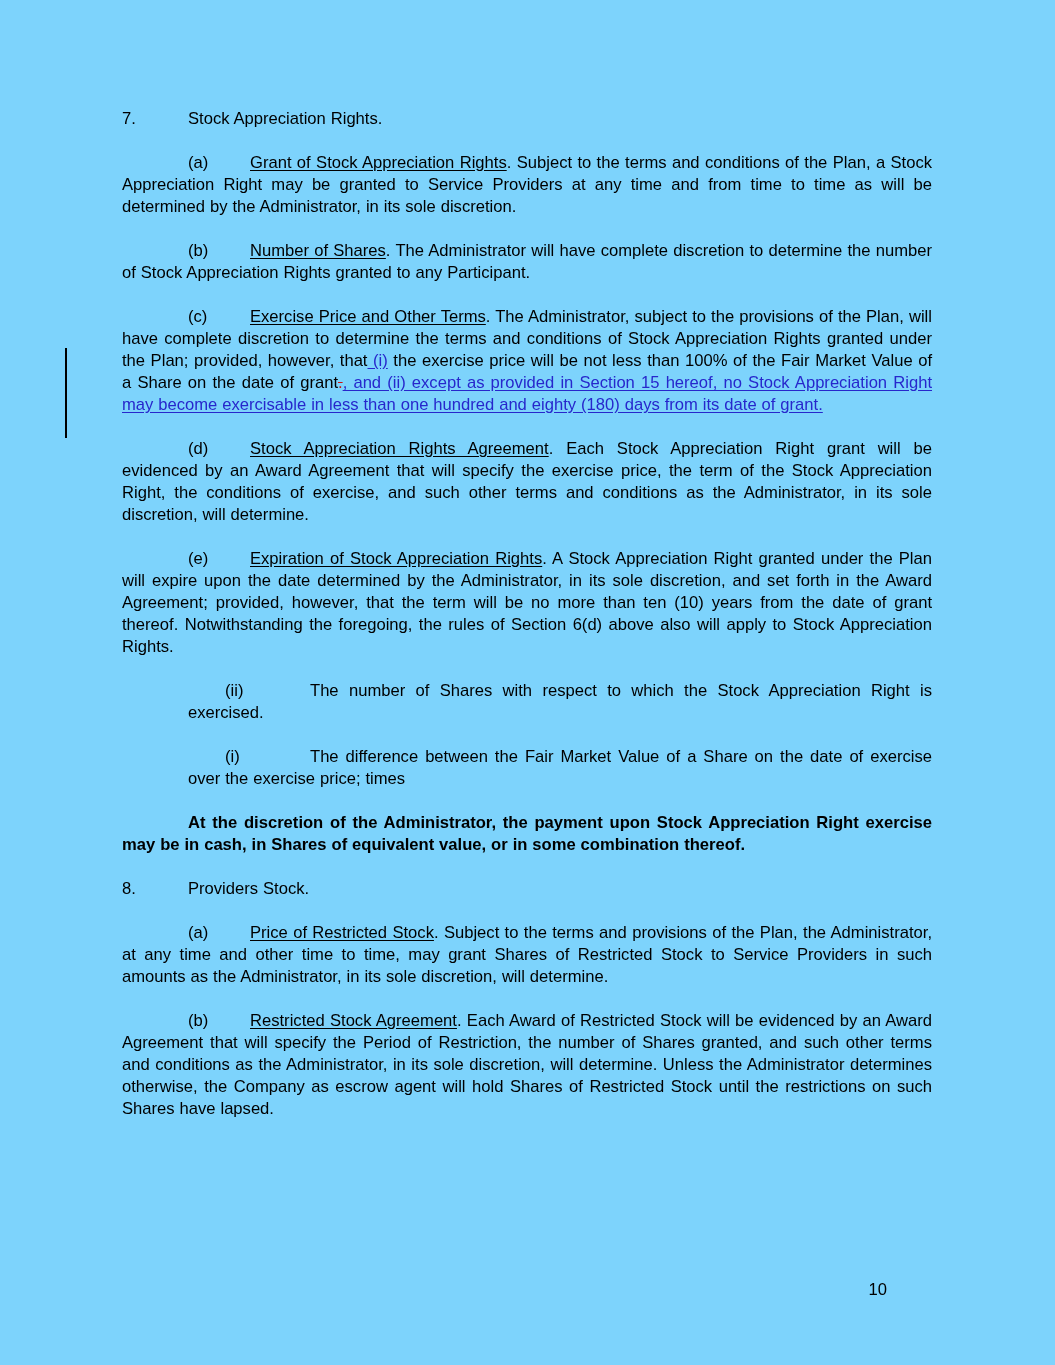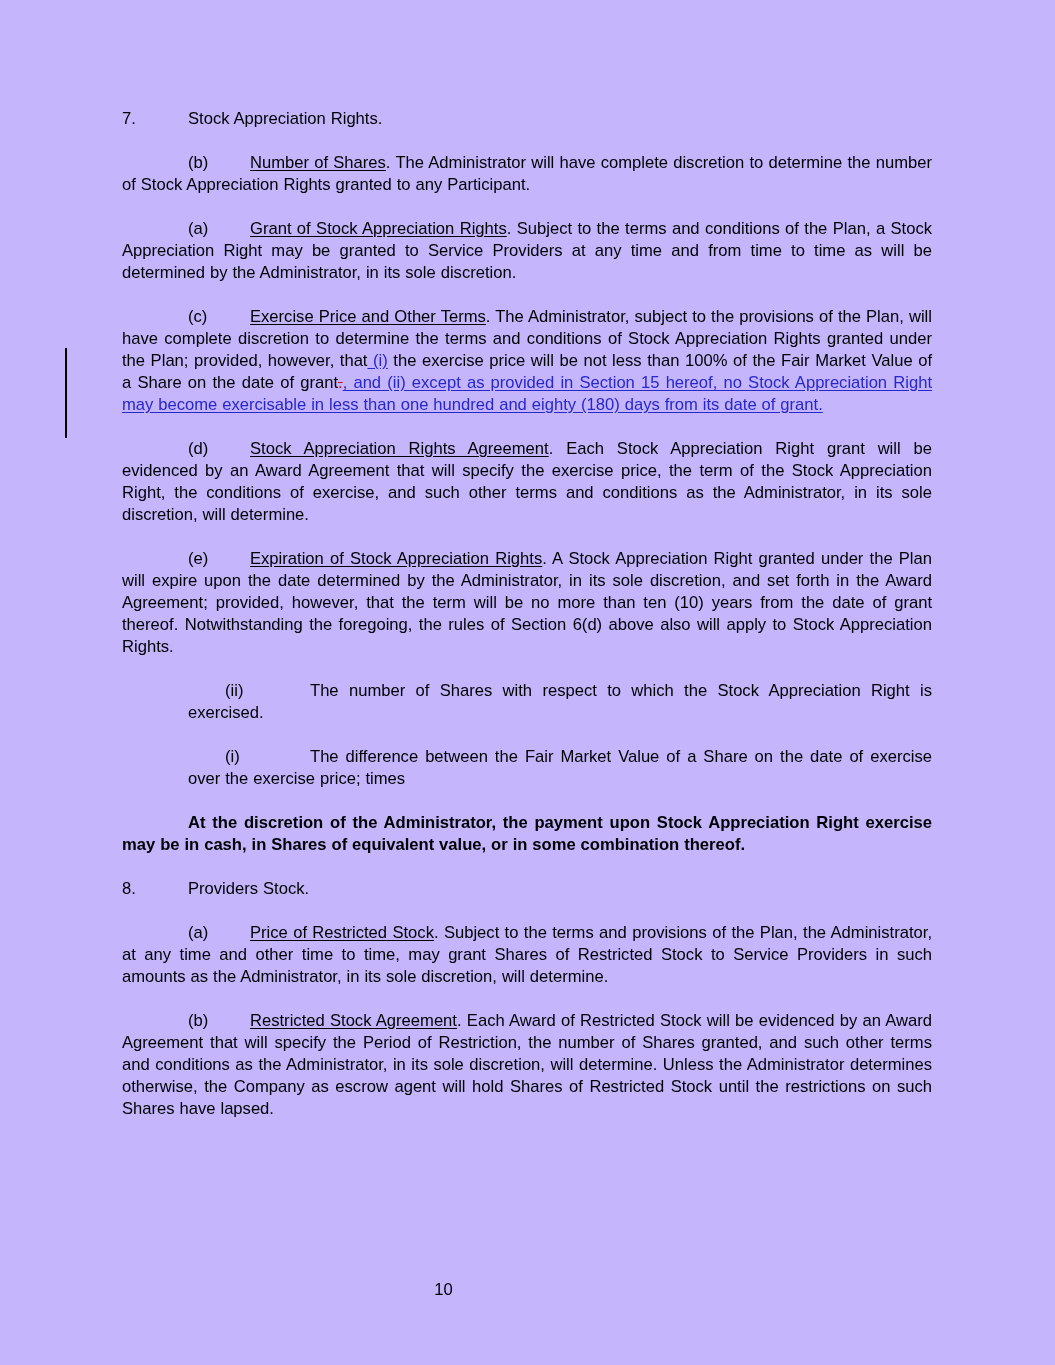--- a/index.html
+++ b/index.html
@@ -13,21 +13,21 @@
     height: 1365px;
     position: relative;
     font-family: "Liberation Sans", "DejaVu Sans", sans-serif;
     color: #000000;
     -webkit-font-smoothing: antialiased;
   }
 
   .page {
     position: absolute;
     inset: 0;
-    background: #c4b5fd;
+    background: #7dd3fc;
   }
 
   
   .content {
     position: absolute;
     left: 122px;
     top: 108px;
     width: 810px;
   }
 
@@ -108,21 +108,21 @@
     color: #cc1111;
     text-decoration: line-through;
   }
 
   
   .page-number {
     position: absolute;
     left: 0;
     top: 1280px;
     width: 887px;
-    text-align: center;
+    text-align: right;
     font-size: 16.6px;
     line-height: 20px;
   }
 
   
   .content > :last-child { margin-bottom: 15px; }
 </style>
 </head>
 <body style="background: rgb(255, 255, 255);">
 
@@ -130,25 +130,25 @@
 
   <div class="change-bar" style="background: rgb(0, 0, 0);"></div>
 
   <div class="content">
 
     <p class="section-heading">
       <span class="num">7.</span><span>Stock Appreciation Rights.</span>
     </p>
 
     <p class="para">
-      <span class="lead">(b)</span><span class="title-run">Number of Shares</span><span>.  The Administrator will have complete discretion to determine the number of Stock Appreciation Rights granted to any Participant.</span>
+      <span class="lead">(a)</span><span class="title-run">Grant of Stock Appreciation Rights</span><span>.  Subject to the terms and conditions of the Plan, a Stock Appreciation Right may be granted to Service Providers at any time and from time to time as will be determined by the Administrator, in its sole discretion.</span>
     </p>
 
     <p class="para">
-      <span class="lead">(a)</span><span class="title-run">Grant of Stock Appreciation Rights</span><span>.  Subject to the terms and conditions of the Plan, a Stock Appreciation Right may be granted to Service Providers at any time and from time to time as will be determined by the Administrator, in its sole discretion.</span>
+      <span class="lead">(b)</span><span class="title-run">Number of Shares</span><span>.  The Administrator will have complete discretion to determine the number of Stock Appreciation Rights granted to any Participant.</span>
     </p>
 
     <p class="para">
       <span class="lead">(c)</span><span class="title-run">Exercise Price and Other Terms</span><span>.  The Administrator, subject to the provisions of the Plan, will have complete discretion to determine the terms and conditions of Stock Appreciation Rights granted under the Plan; provided, however, that</span><span class="ins" style="color: rgb(39, 39, 204);"> (i)</span><span> the exercise price will be not less than 100% of the Fair Market Value of a Share on the date of grant</span><span class="del" style="color: rgb(204, 17, 17);">.</span><span class="ins" style="color: rgb(39, 39, 204);">, and (ii) except as provided in Section 15 hereof, no Stock Appreciation Right may become exercisable in less than one hundred and eighty (180) days from its date of grant.</span>
     </p>
 
     <p class="para">
       <span class="lead">(d)</span><span class="title-run">Stock Appreciation Rights Agreement</span><span>.  Each Stock Appreciation Right grant will be evidenced by an Award Agreement that will specify the exercise price, the term of the Stock Appreciation Right, the conditions of exercise, and such other terms and conditions as the Administrator, in its sole discretion, will determine.</span>
     </p>
 

